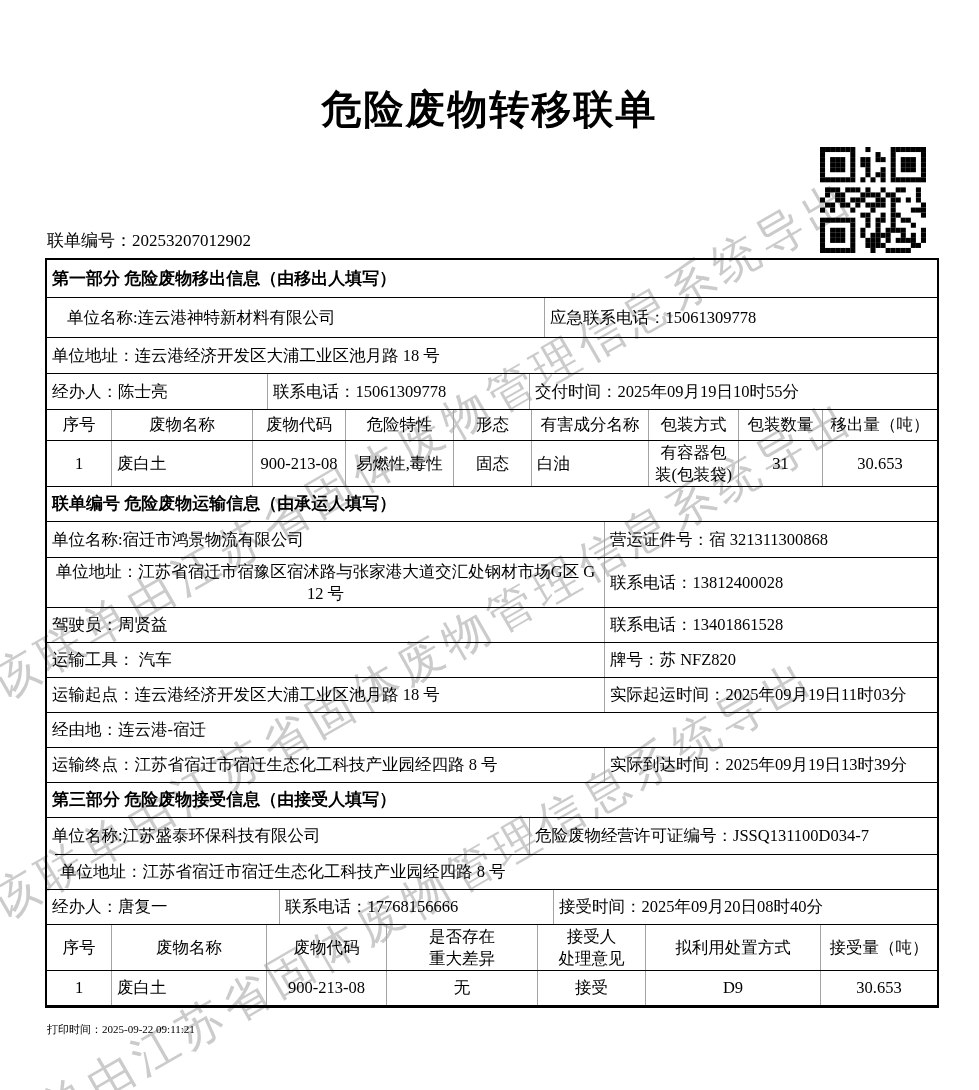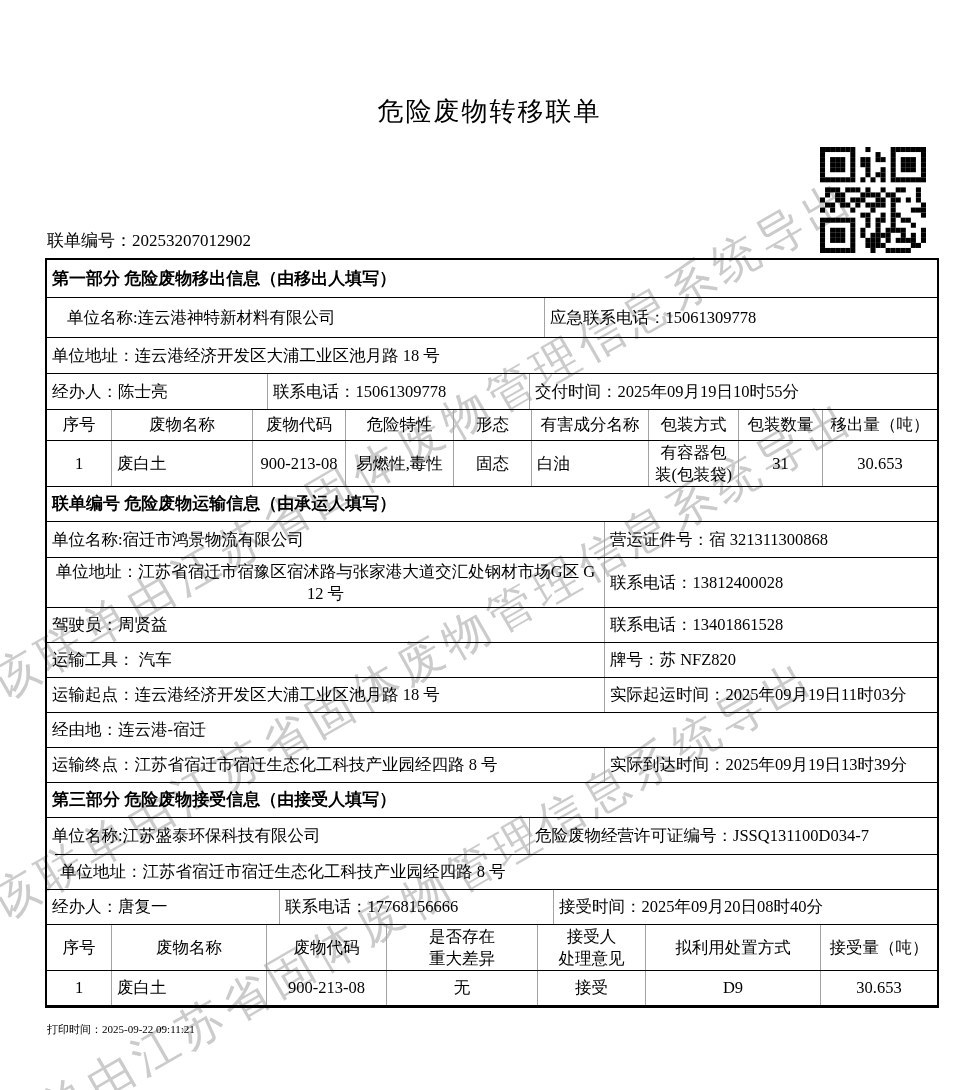--- a/index.html
+++ b/index.html
@@ -23,23 +23,23 @@
     transform-origin:0 0;
     pointer-events:none;
     font-family:"Liberation Serif","DejaVu Serif",serif;
   }
   #wm1{left:-20px;top:660px;}
   #wm2{left:-20px;top:880px;}
   #wm3{left:-60px;top:1140px;}
   
   #doc-title{
     position:absolute;z-index:1;
-    left:0;top:94px;width:100%;
+    left:0;top:82px;width:100%;
     text-align:center;
-    font-size:26px;font-weight:normal;
+    font-size:40px;font-weight:bold;
     letter-spacing:2px;
   }
   #qr{position:absolute;z-index:1;left:820px;top:147px;width:106px;height:106px;}
   #manifest-no{
     position:absolute;z-index:1;
     left:47px;top:229px;
     font-size:17px;
   }
   
   #manifest-table{

